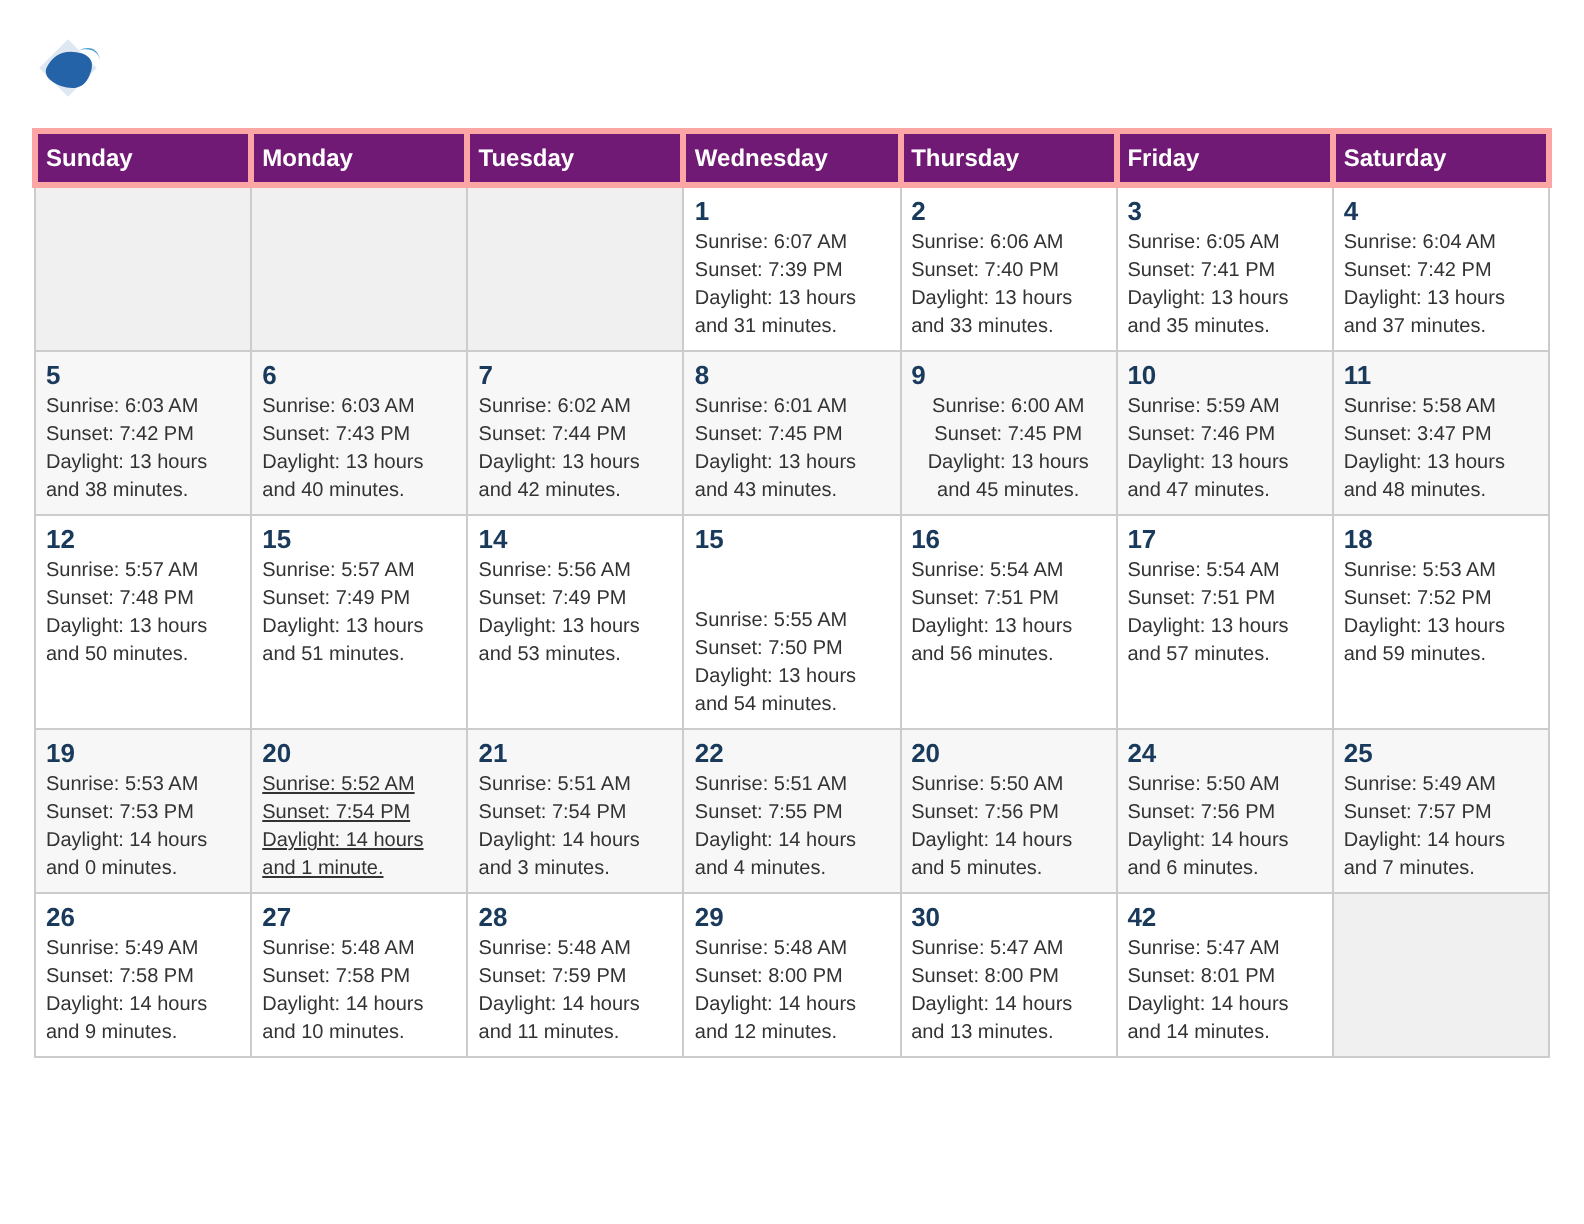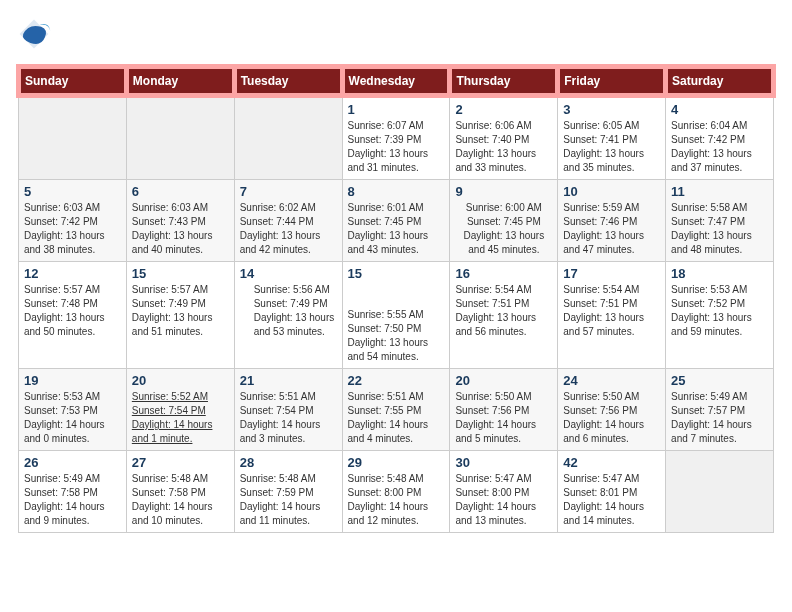--- a/index.html
+++ b/index.html
@@ -46,27 +46,27 @@
     .location {
       font-size: 14px;
       color: #333;
     }
     .calendar {
       width: 100%;
       border-collapse: collapse;
       border: 1px solid #ccc;
     }
     .calendar th {
-      background: #7f1d1d;
+      background: #701a75;
       color: #fff;
       font-size: 12px;
       font-weight: bold;
       padding: 5px 4px;
       text-align: left;
-      border: 5px solid #fca5a5;
+      border: 3px solid #fca5a5;
     }
     .calendar td {
       vertical-align: top;
       border: 1px solid #ccc;
       padding: 4px 5px;
       width: 108px;
       min-height: 80px;
       background: #fff;
       font-size: 10px;
       color: #333;
@@ -199,21 +199,21 @@
         <td>
           <span class="day-num">10</span>
           <div class="day-info" style="white-space: pre-line;">Sunrise: 5:59 AM
 Sunset: 7:46 PM
 Daylight: 13 hours
 and 47 minutes.</div>
         </td>
         <td>
           <span class="day-num">11</span>
           <div class="day-info" style="white-space: pre-line;">Sunrise: 5:58 AM
-Sunset: 7:47 PM
+Sunset: 3:47 PM
 Daylight: 13 hours
 and 48 minutes.</div>
         </td>
       </tr>
       <tr>
         <td>
           <span class="day-num">12</span>
           <div class="day-info" style="white-space: pre-line;">Sunrise: 5:57 AM
 Sunset: 7:48 PM
 Daylight: 13 hours
@@ -221,21 +221,21 @@
         </td>
         <td>
           <span class="day-num">15</span>
           <div class="day-info" style="white-space: pre-line;">Sunrise: 5:57 AM
 Sunset: 7:49 PM
 Daylight: 13 hours
 and 51 minutes.</div>
         </td>
         <td>
           <span class="day-num">14</span>
-          <div class="day-info" style="white-space: pre-line; margin-left: 14px;">Sunrise: 5:56 AM
+          <div class="day-info" style="white-space: pre-line;">Sunrise: 5:56 AM
 Sunset: 7:49 PM
 Daylight: 13 hours
 and 53 minutes.</div>
         </td>
         <td>
           <span class="day-num">15</span>
           <div class="day-info" style="white-space: pre-line; margin-top: 27px;">Sunrise: 5:55 AM
 Sunset: 7:50 PM
 Daylight: 13 hours
 and 54 minutes.</div>

